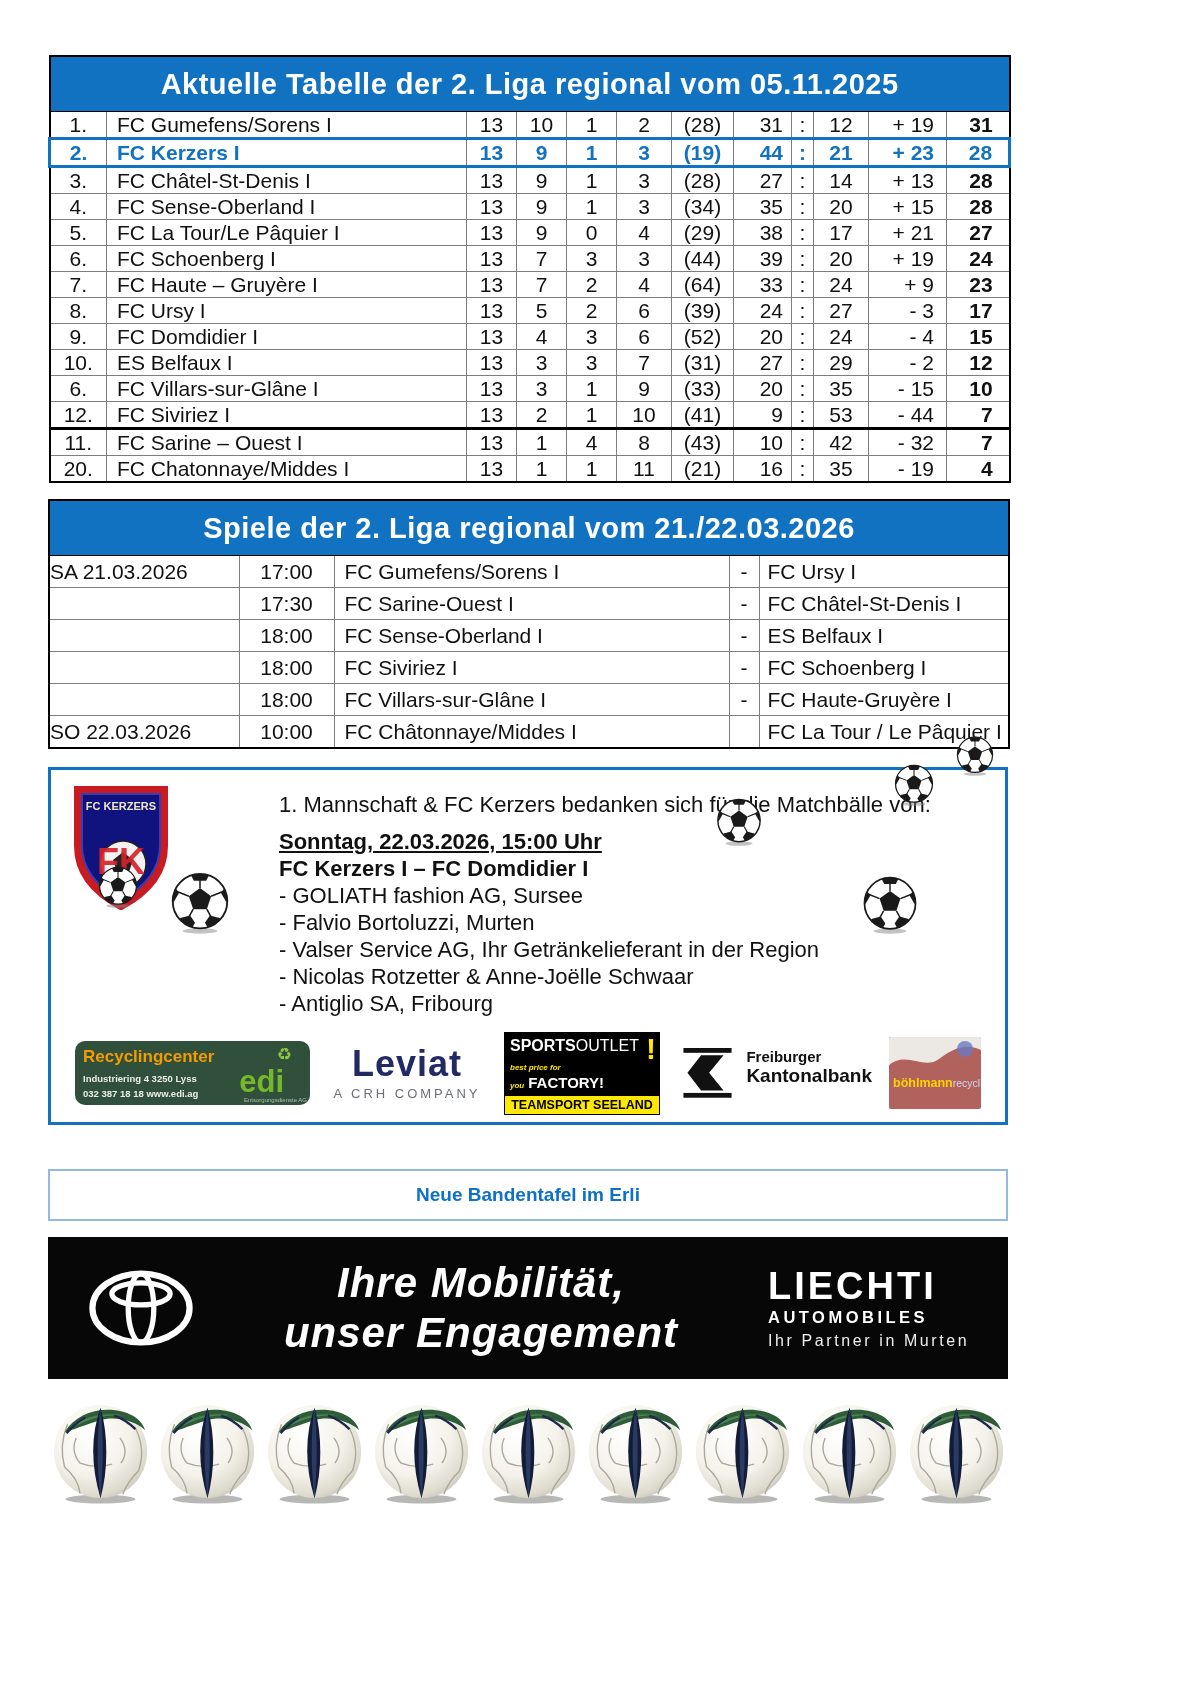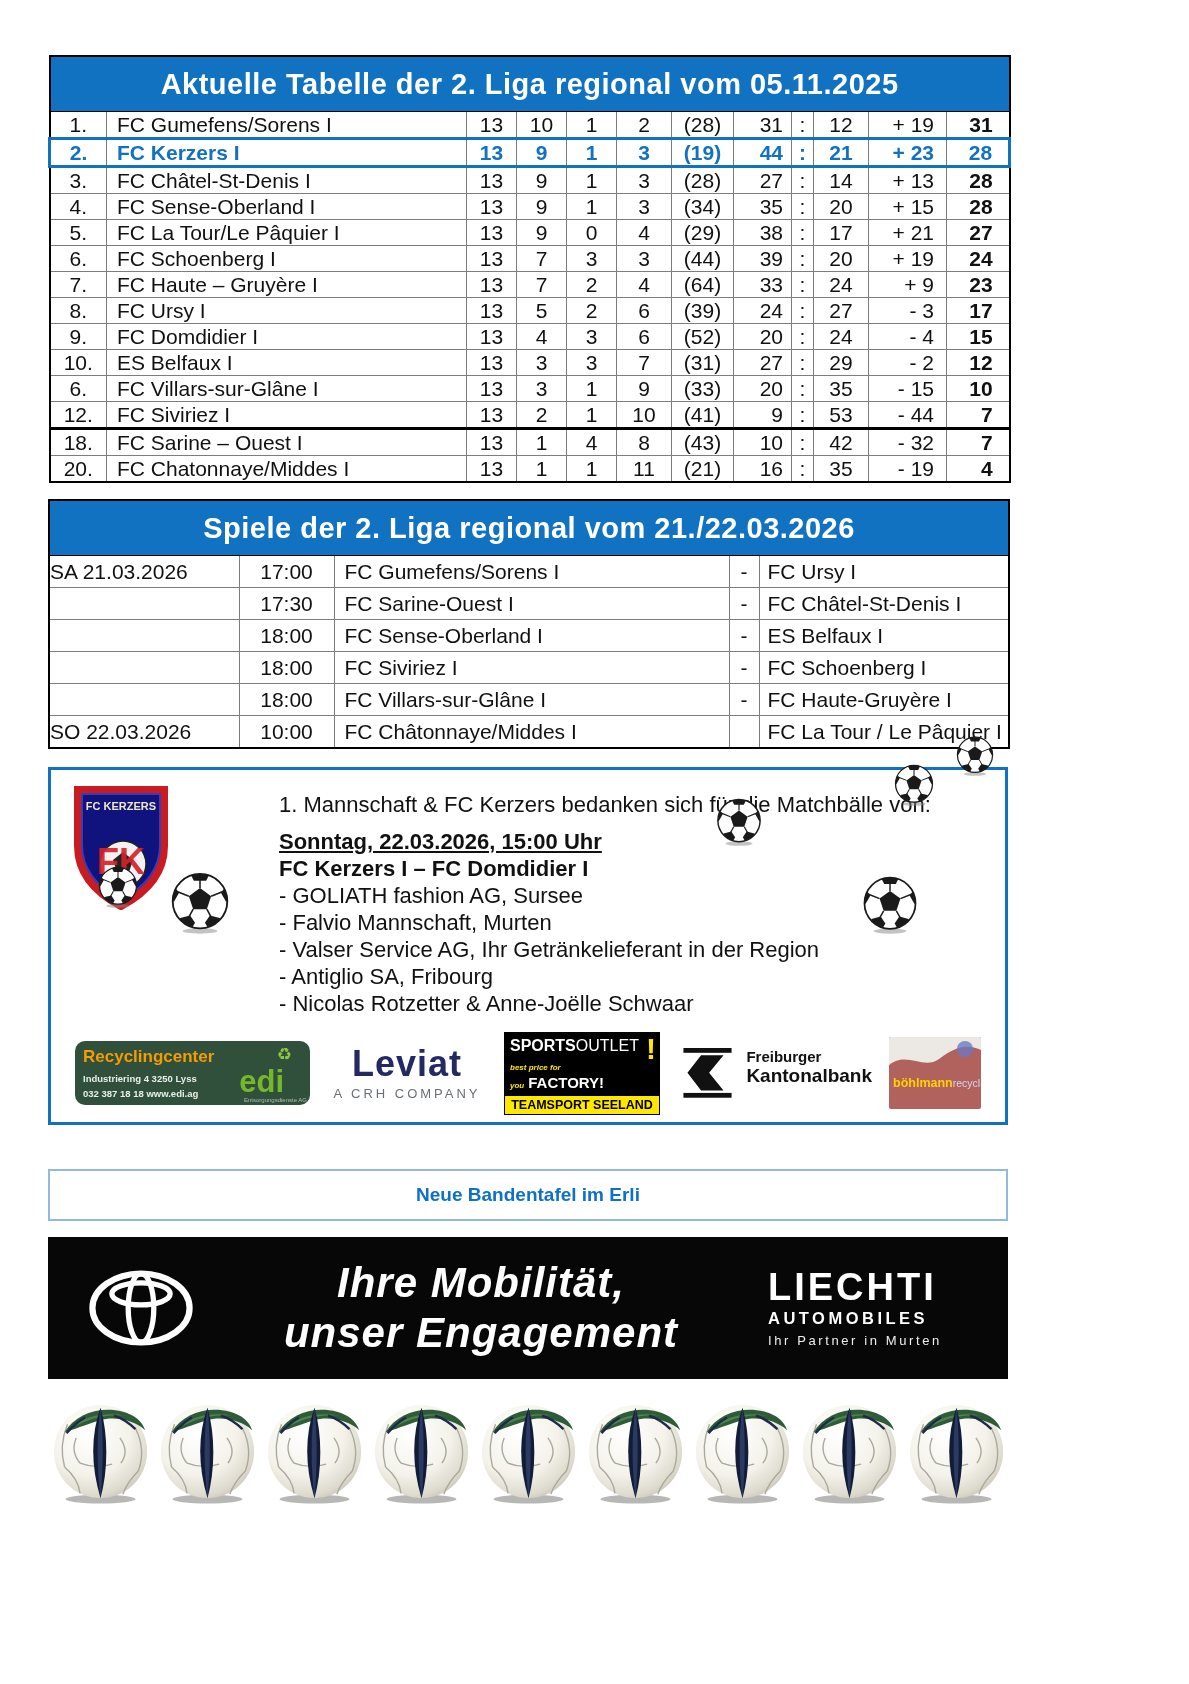--- a/index.html
+++ b/index.html
@@ -83,21 +83,21 @@
          text-align:center;line-height:48px;font-size:19px;font-weight:bold;color:#0d70c9;}
 
   
   .tbanner{margin-top:16px;width:960px;height:142px;background:#070707;display:flex;align-items:center;}
   .toyota{margin-left:40px;width:106px;height:76px;flex:none;}
   .slogan{flex:1;text-align:center;color:#fff;font-style:italic;font-weight:bold;
           font-size:42px;line-height:1.18;letter-spacing:1px;}
   .liechti{margin-right:28px;width:212px;flex:none;color:#fff;}
   .liechti .b1{font-size:38px;font-weight:bold;letter-spacing:3px;line-height:1;}
   .liechti .b2{font-size:16.5px;font-weight:bold;letter-spacing:3.5px;margin-top:3px;}
-  .liechti .b3{font-size:13px;letter-spacing:2.6px;margin-top:5px;color:#eee;}
+  .liechti .b3{font-size:16px;letter-spacing:2.6px;margin-top:5px;color:#eee;}
 
   
   .footer-balls{margin-top:22px;margin-left:2px;display:flex;gap:6px;}
   .fball{width:101px;height:105px;flex:none;}
 
   .defs-svg{position:absolute;width:0;height:0;}
 </style>
 </head>
 <body>
 
@@ -355,21 +355,21 @@
           <td class="c-num">10</td>
           <td class="c-paren">(41)</td>
           <td class="c-gf">9</td>
           <td class="c-colon">:</td>
           <td class="c-ga">53</td>
           <td class="c-diff">- 44</td>
           <td class="c-pts">7</td>
         </tr>
 
         <tr class="sep-above">
-          <td class="c-rank">18.</td>
+          <td class="c-rank">11.</td>
           <td class="c-team">FC Sarine – Ouest I</td>
           <td class="c-num">13</td>
           <td class="c-num">1</td>
           <td class="c-num">4</td>
           <td class="c-num">8</td>
           <td class="c-paren">(43)</td>
           <td class="c-gf">10</td>
           <td class="c-colon">:</td>
           <td class="c-ga">42</td>
           <td class="c-diff">- 32</td>
@@ -471,27 +471,27 @@
 
     <div class="sb-intro">1. Mannschaft &amp; FC Kerzers bedanken sich für die Matchbälle von:</div>
 
     <div class="sb-block">
       <div class="sb-date">Sonntag, 22.03.2026, 15:00 Uhr</div>
       <div class="sb-teams">FC Kerzers I – FC Domdidier I</div>
       <div>
 
           <div class="sb-line">- GOLIATH fashion AG, Sursee</div>
 
-          <div class="sb-line">- Falvio Mannschaft, Murten</div>
+          <div class="sb-line">- Falvio Bortoluzzi, Murten</div>
 
           <div class="sb-line">- Valser Service AG, Ihr Getränkelieferant in der Region</div>
 
+          <div class="sb-line">- Nicolas Rotzetter &amp; Anne-Joëlle Schwaar</div>
+
           <div class="sb-line">- Antiglio SA, Fribourg</div>
-
-          <div class="sb-line">- Nicolas Rotzetter &amp; Anne-Joëlle Schwaar</div>
         </div>
     </div>
 
     <svg class="cball" style="right:10px;top:-34px;width:40px;height:40px;">
         <use href="#cball"></use>
       </svg>
     <svg class="cball" style="right:70px;top:-6px;width:42px;height:42px;">
         <use href="#cball"></use>
       </svg>
     <svg class="cball" style="left:664px;top:28px;width:48px;height:48px;">

